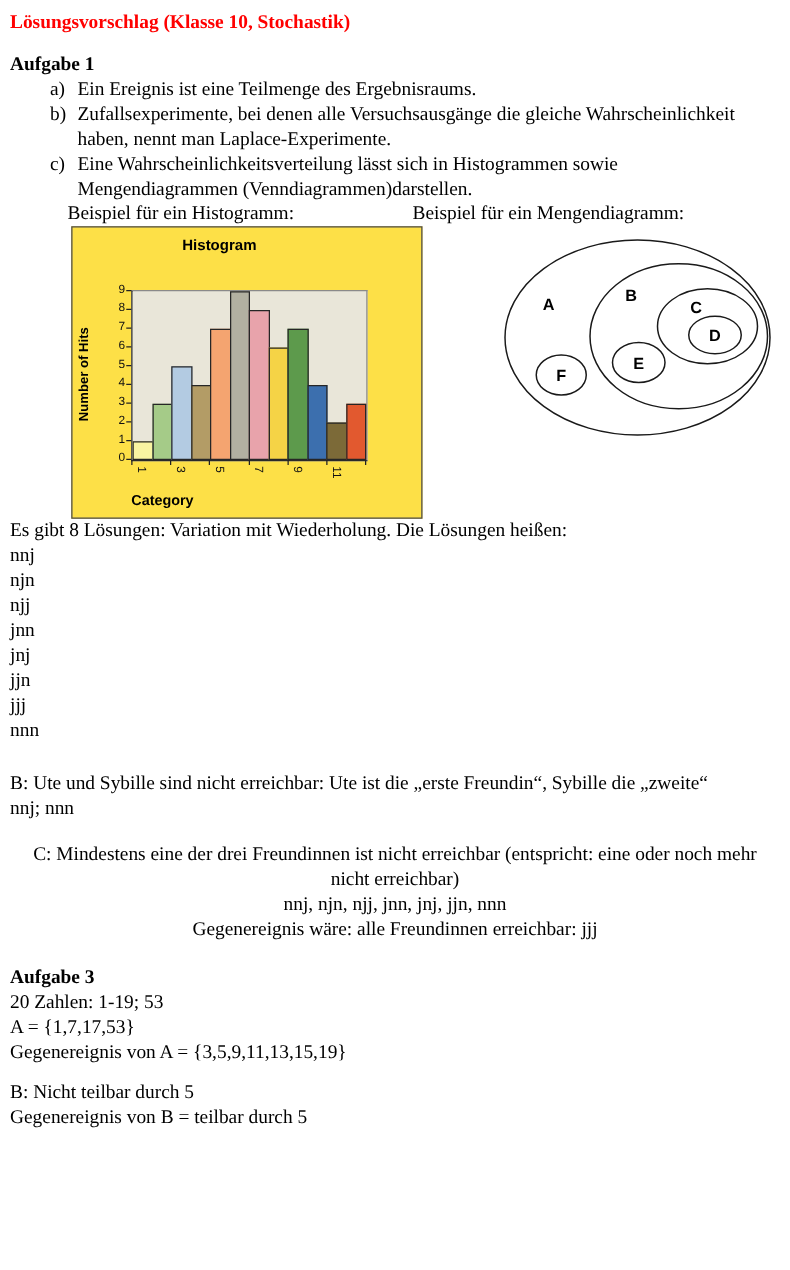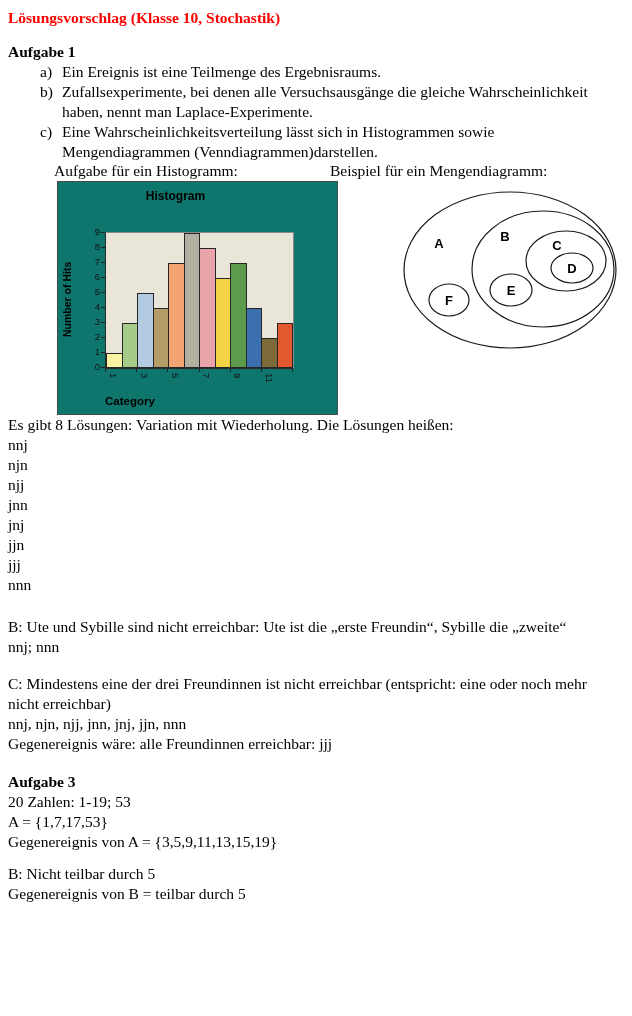--- a/index.html
+++ b/index.html
@@ -43,21 +43,21 @@
 
   
   .venn{position:absolute;left:387px;top:5px;}
   .venn ellipse{fill:none;stroke:#1a1a1a;stroke-width:1.2;}
   .venn text{font-family:"Liberation Sans", sans-serif;font-weight:bold;font-size:13px;fill:#000;}
 
   .para{margin:0;}
   .mt-a2{margin-top:21px;}
   .mt-pa{margin-top:15px;}
   .mt-pb{margin-top:22px;}
-  .mt-pc{margin-top:17px;}
+  .mt-pc{margin-top:17px;text-align:center;}
   .mt-a3{margin-top:18px;}
   .mt-pb3{margin-top:12px;}
 </style>
 </head>
 <body>
 
 <div class="page">
 
   <div class="doc-title" style="color:#ff0000;">Lösungsvorschlag (Klasse 10, Stochastik)</div>
 
@@ -80,27 +80,27 @@
     <div class="list-item">
       <span class="marker">c)</span>
       <div class="itext">
           <div class="tline">Eine Wahrscheinlichkeitsverteilung lässt sich in Histogrammen sowie</div>
           <div class="tline">Mengendiagrammen (Venndiagrammen)darstellen.</div>
         </div>
     </div>
   </div>
 
   <div class="captions-row">
-    <span class="cap1">Aufgabe für ein Histogramm:</span>
+    <span class="cap1">Beispiel für ein Histogramm:</span>
     <span class="cap2">Beispiel für ein Mengendiagramm:</span>
   </div>
 
   <div class="figures-row">
 
-    <div class="chart" style="background: #0f766e; padding-left: 33px;">
+    <div class="chart" style="background: #fde047; padding-left: 33px;">
       <div class="chart-title">Histogram</div>
       <div class="ylabel">Number of Hits</div>
       <div class="plot" style="background: rgb(233, 230, 217);">
         <div class="bars">
             <div class="bar" style="height: 11.1111%; background: rgb(249, 244, 162);"></div>
             <div class="bar" style="height: 33.3333%; background: rgb(165, 203, 136);"></div>
             <div class="bar" style="height: 55.5556%; background: rgb(179, 203, 226);"></div>
             <div class="bar" style="height: 44.4444%; background: rgb(179, 156, 102);"></div>
             <div class="bar" style="height: 77.7778%; background: rgb(244, 164, 112);"></div>
             <div class="bar" style="height: 100%; background: rgb(178, 176, 161);"></div>

